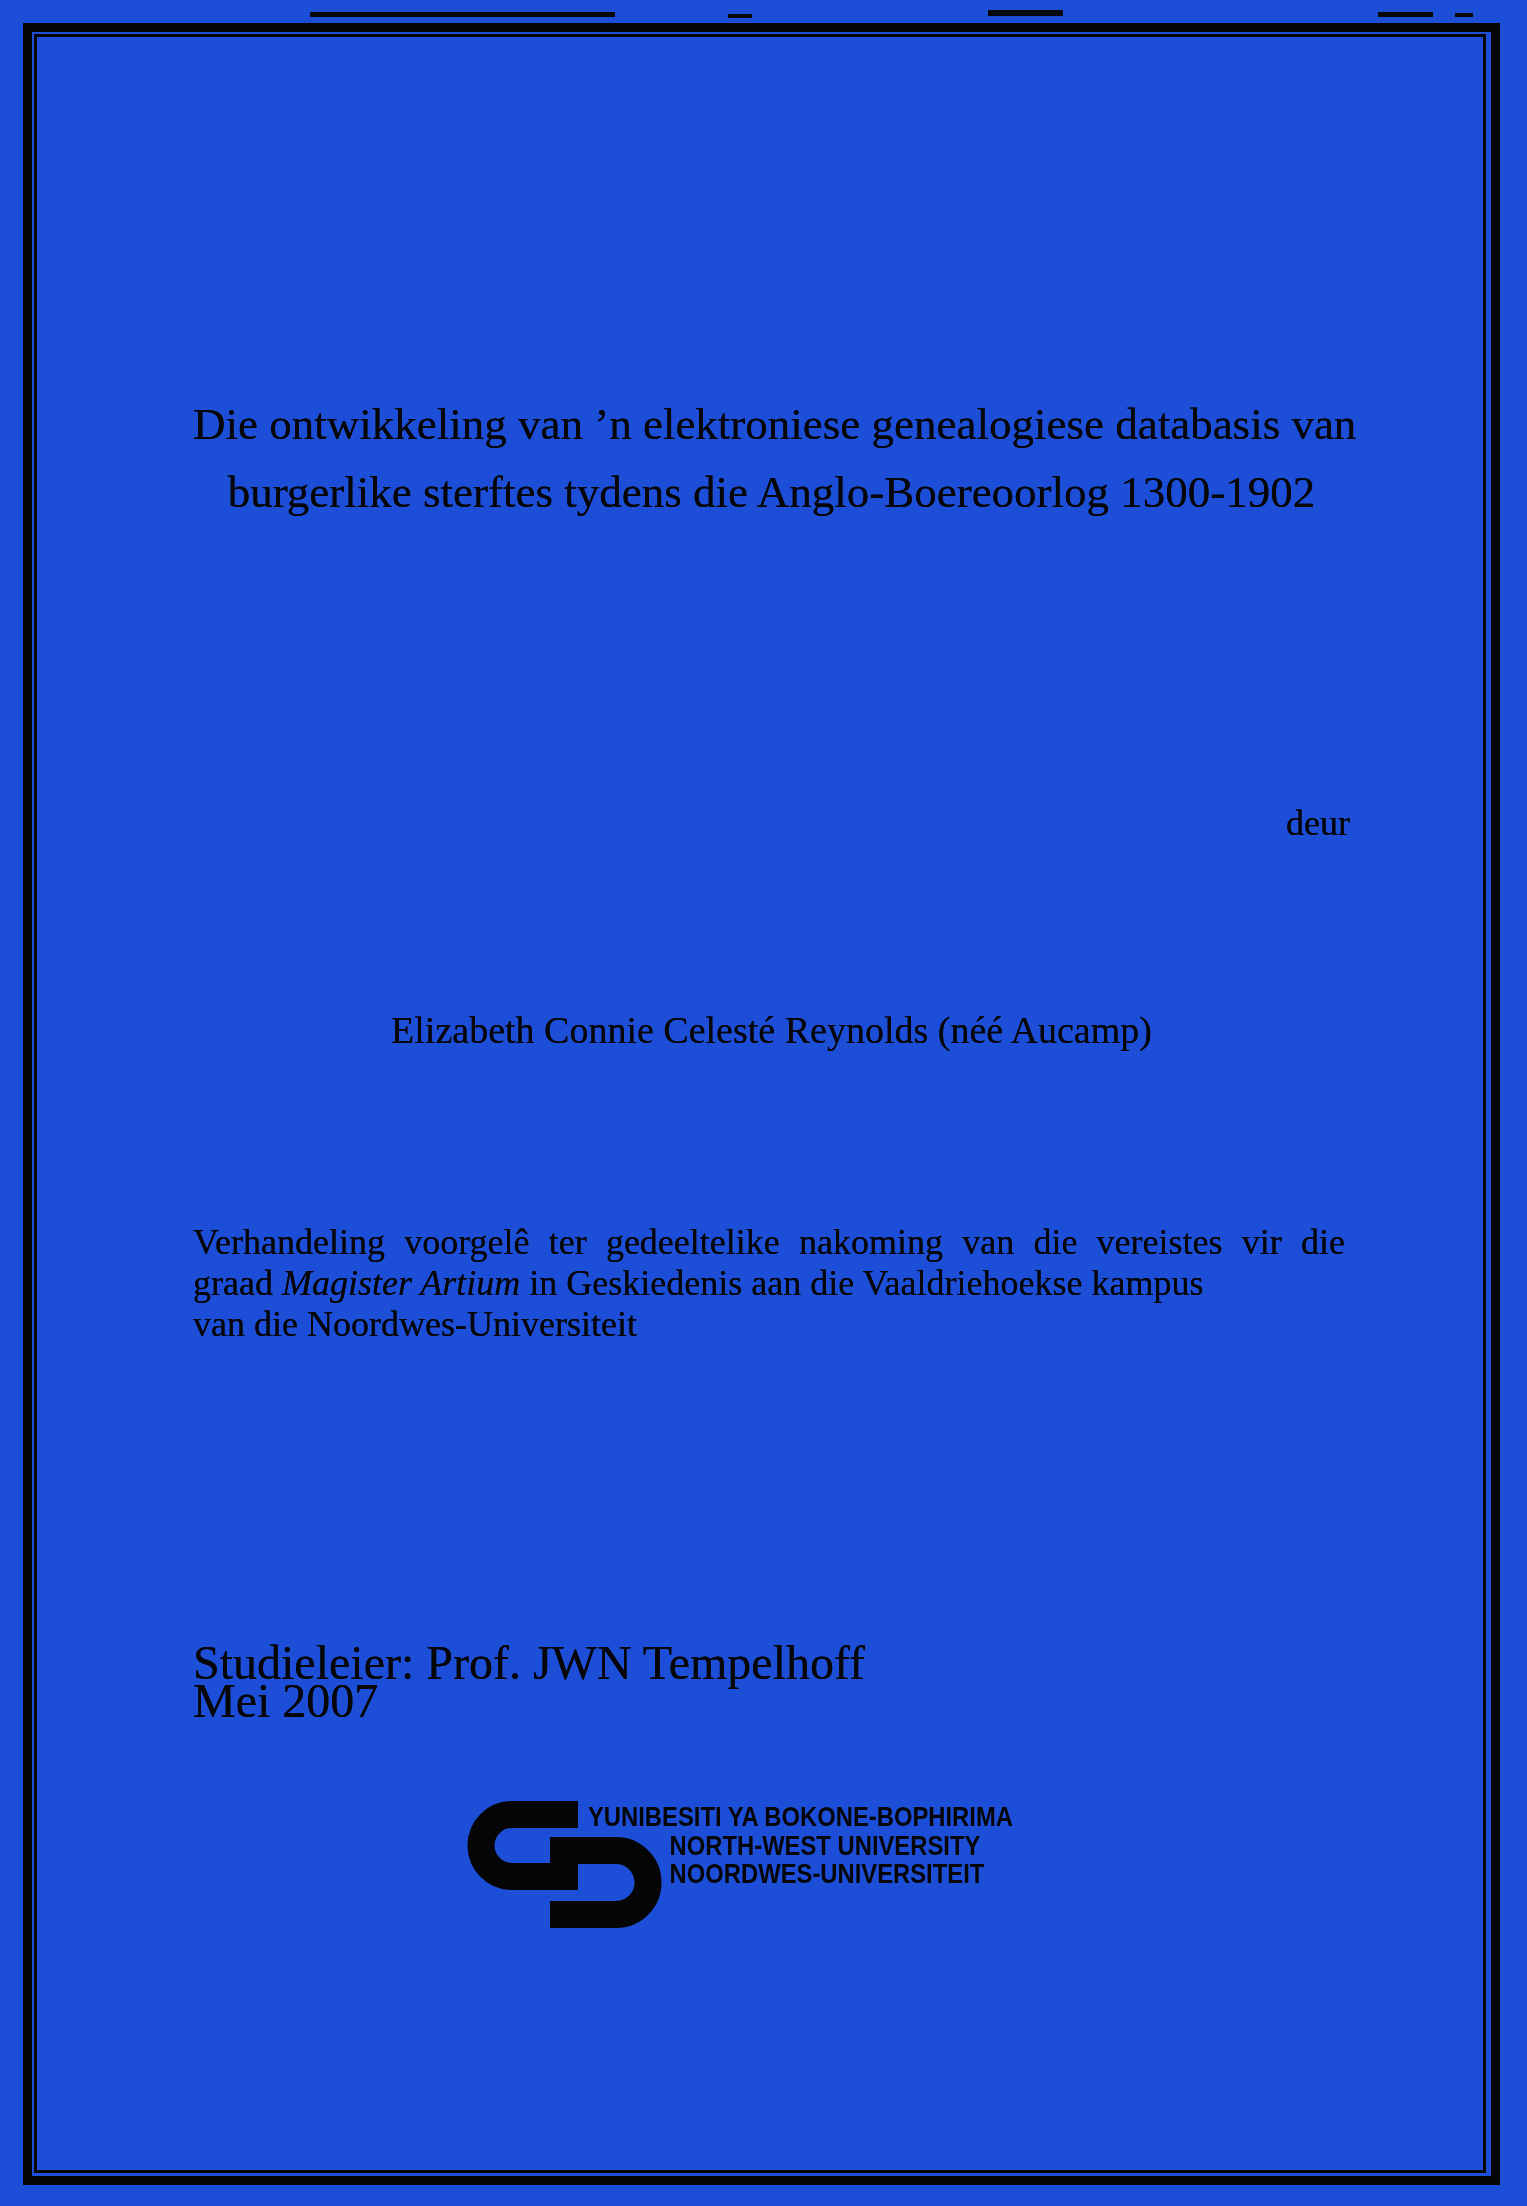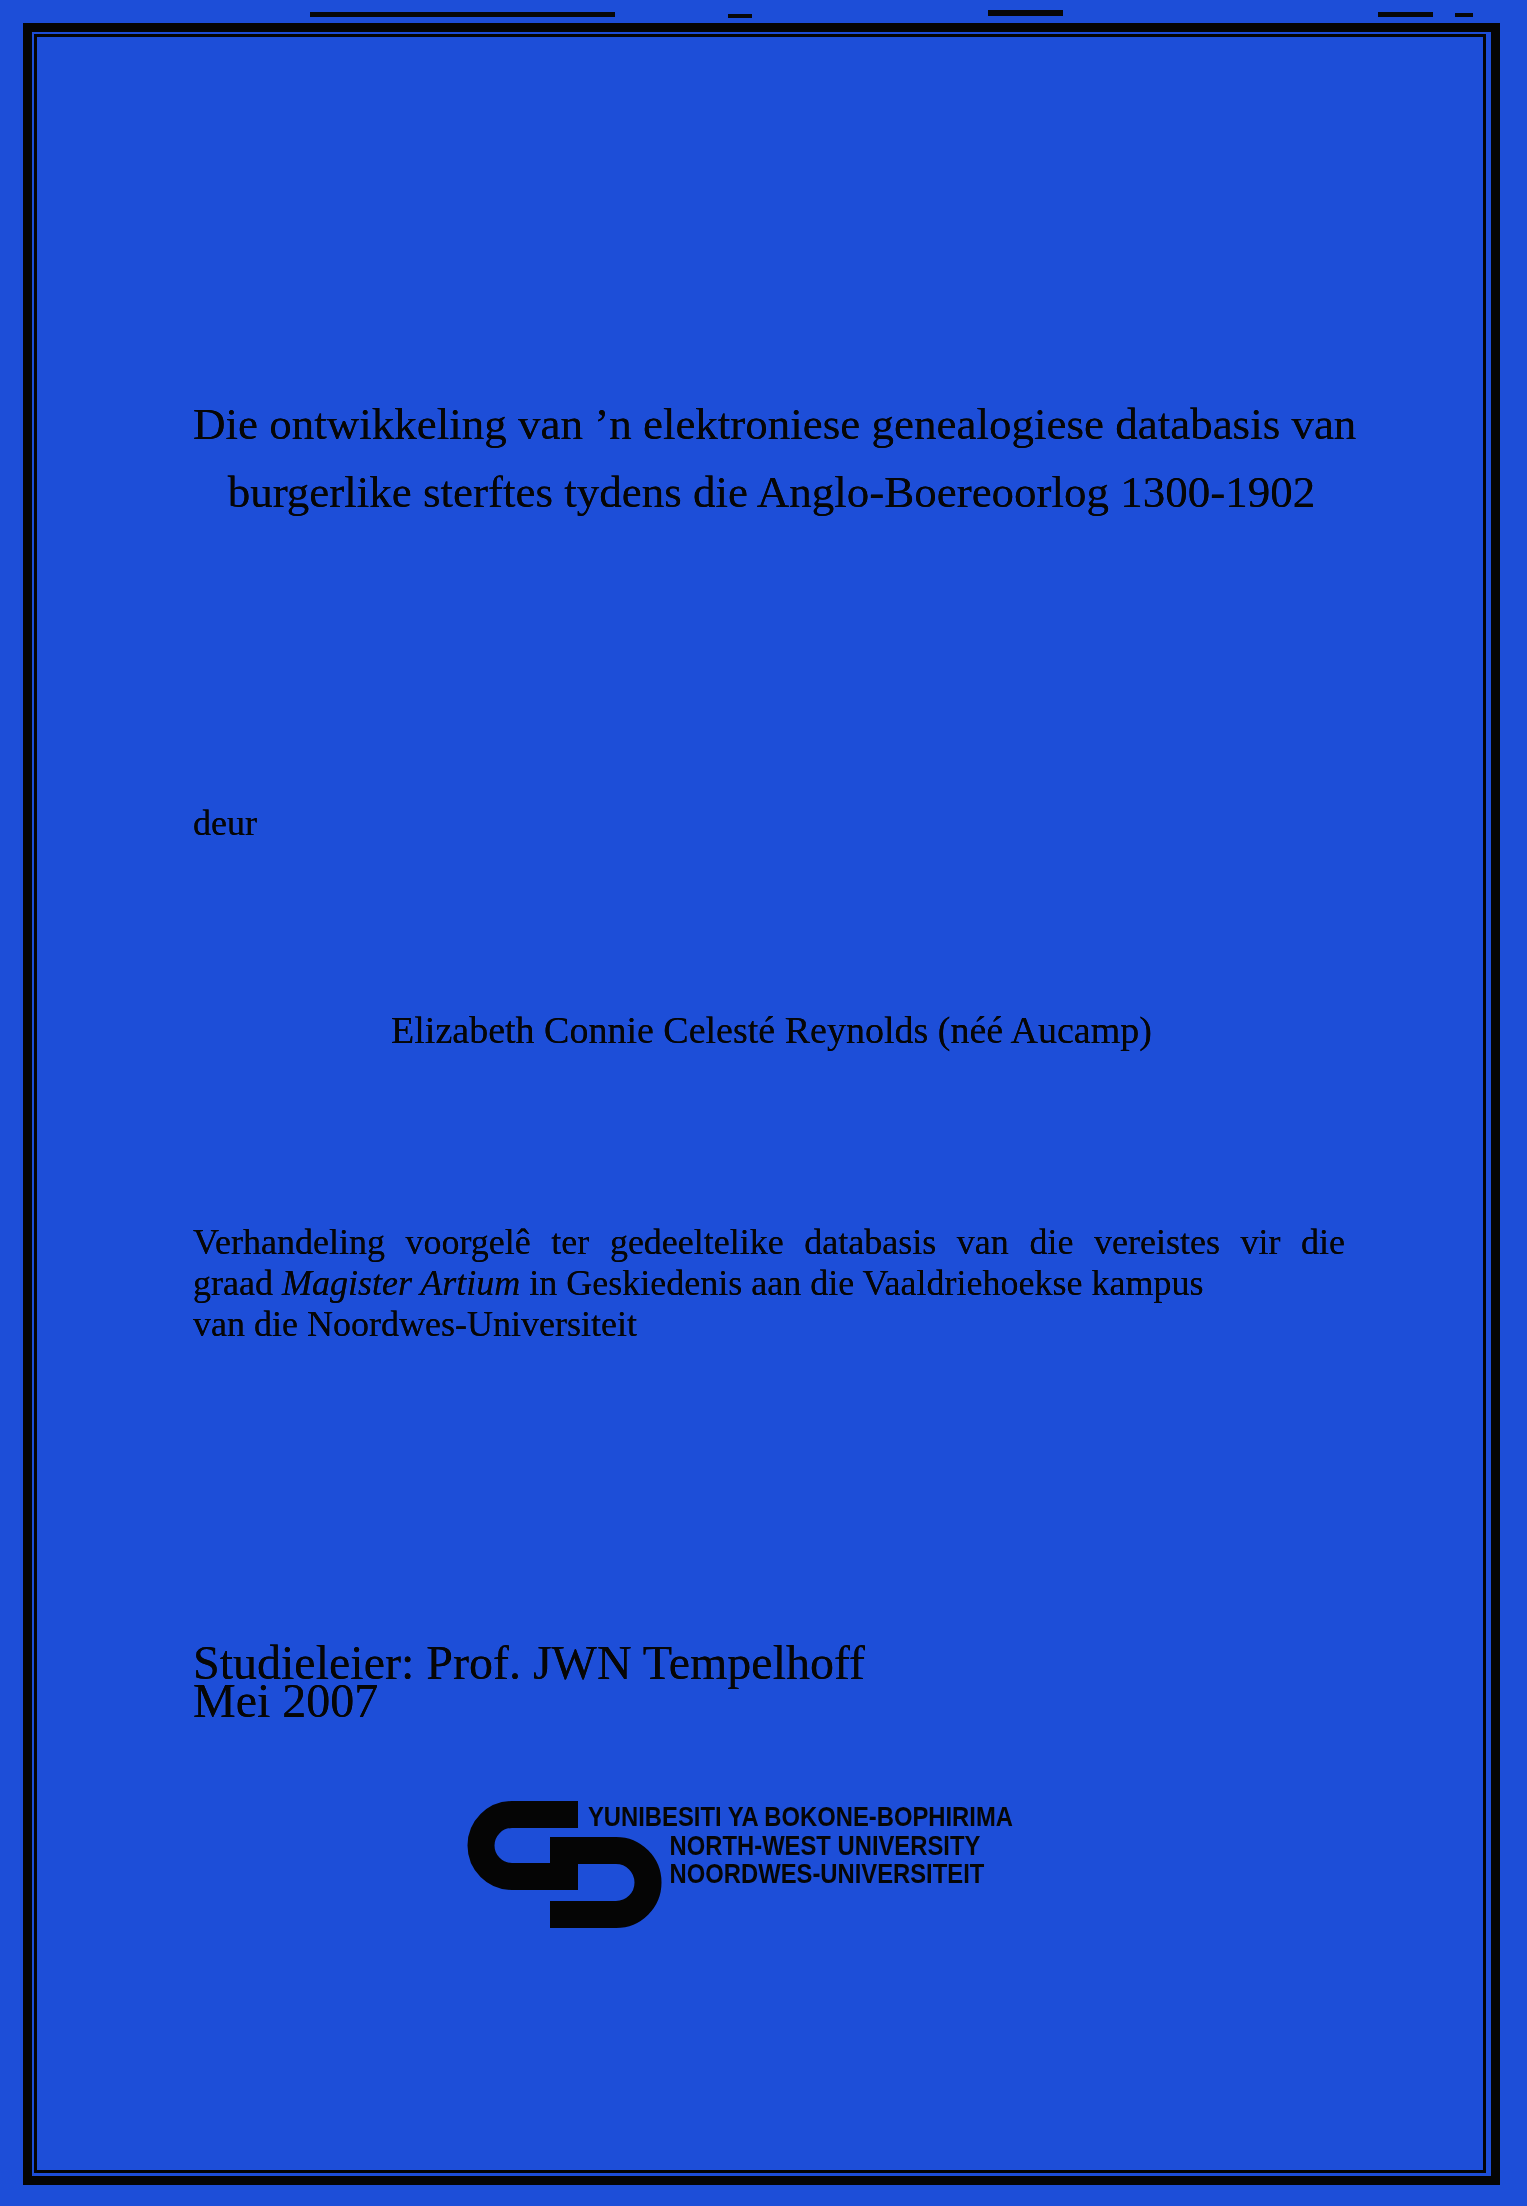--- a/index.html
+++ b/index.html
@@ -47,21 +47,21 @@
     line-height: 68px;
     text-align: center;
   }
   .title-block .line { white-space: nowrap; }
   .byline-block {
     position: absolute;
     left: 193px; top: 803px;
     width: 1157px;
     font-size: 36px;
     line-height: 40px;
-    text-align: left;
+    text-align: right;
   }
   .author-block {
     position: absolute;
     left: 193px; top: 960px;
     width: 1157px;
     font-size: 38px;
     line-height: 44px;
     text-align: center;
     white-space: nowrap;
     margin-top: 48px;
@@ -122,21 +122,21 @@
   <div class="title-block serif-ink">
     <div class="line">Die ontwikkeling van ’n elektroniese genealogiese databasis van</div>
     <div class="line">burgerlike sterftes tydens die Anglo-Boereoorlog 1300-1902</div>
   </div>
 
   <div class="byline-block serif-ink">deur</div>
 
   <div class="author-block serif-ink">Elizabeth Connie Celesté Reynolds (néé Aucamp)</div>
 
   <div class="statement-block serif-ink">
-    <div class="justified">Verhandeling voorgelê ter gedeeltelike databasis van die vereistes vir die</div>
+    <div class="justified">Verhandeling voorgelê ter gedeeltelike nakoming van die vereistes vir die</div>
     <div><span>graad </span><span class="italic">Magister Artium</span><span> in Geskiedenis aan die Vaaldriehoekse kampus</span></div>
     <div>van die Noordwes-Universiteit</div>
   </div>
 
   <div class="supervisor-block serif-ink">
     <div>Studieleier: Prof. JWN Tempelhoff</div>
     <div>Mei 2007</div>
   </div>
 
   <div>

